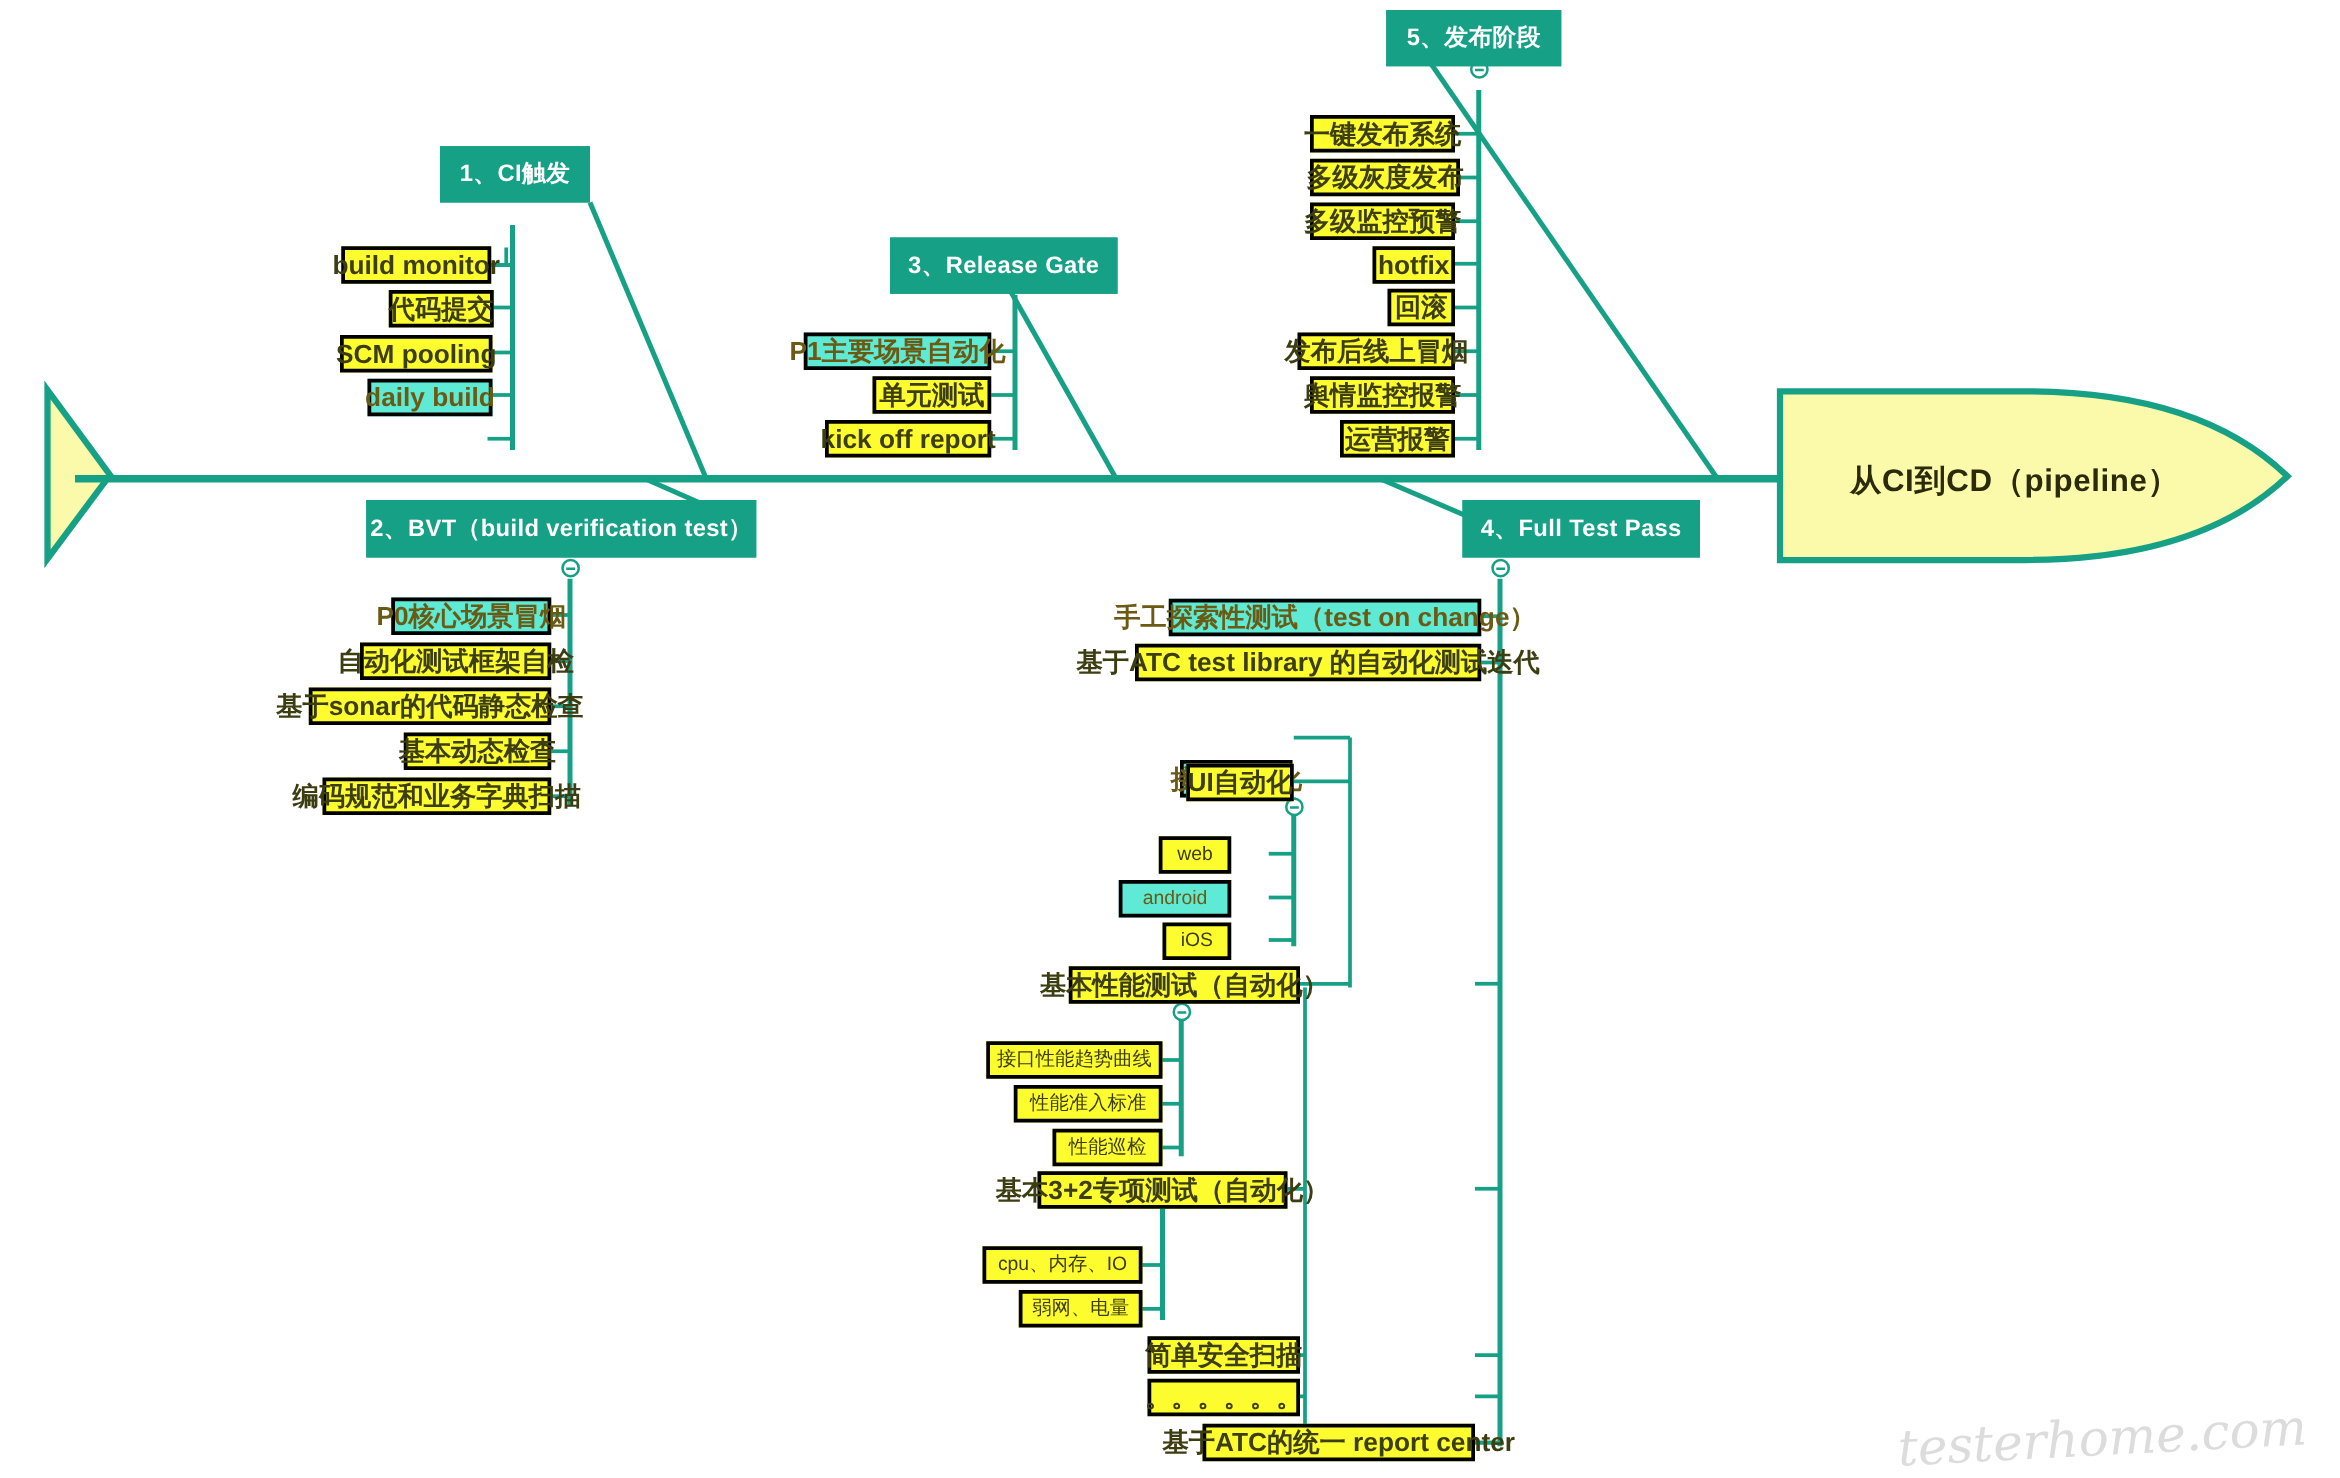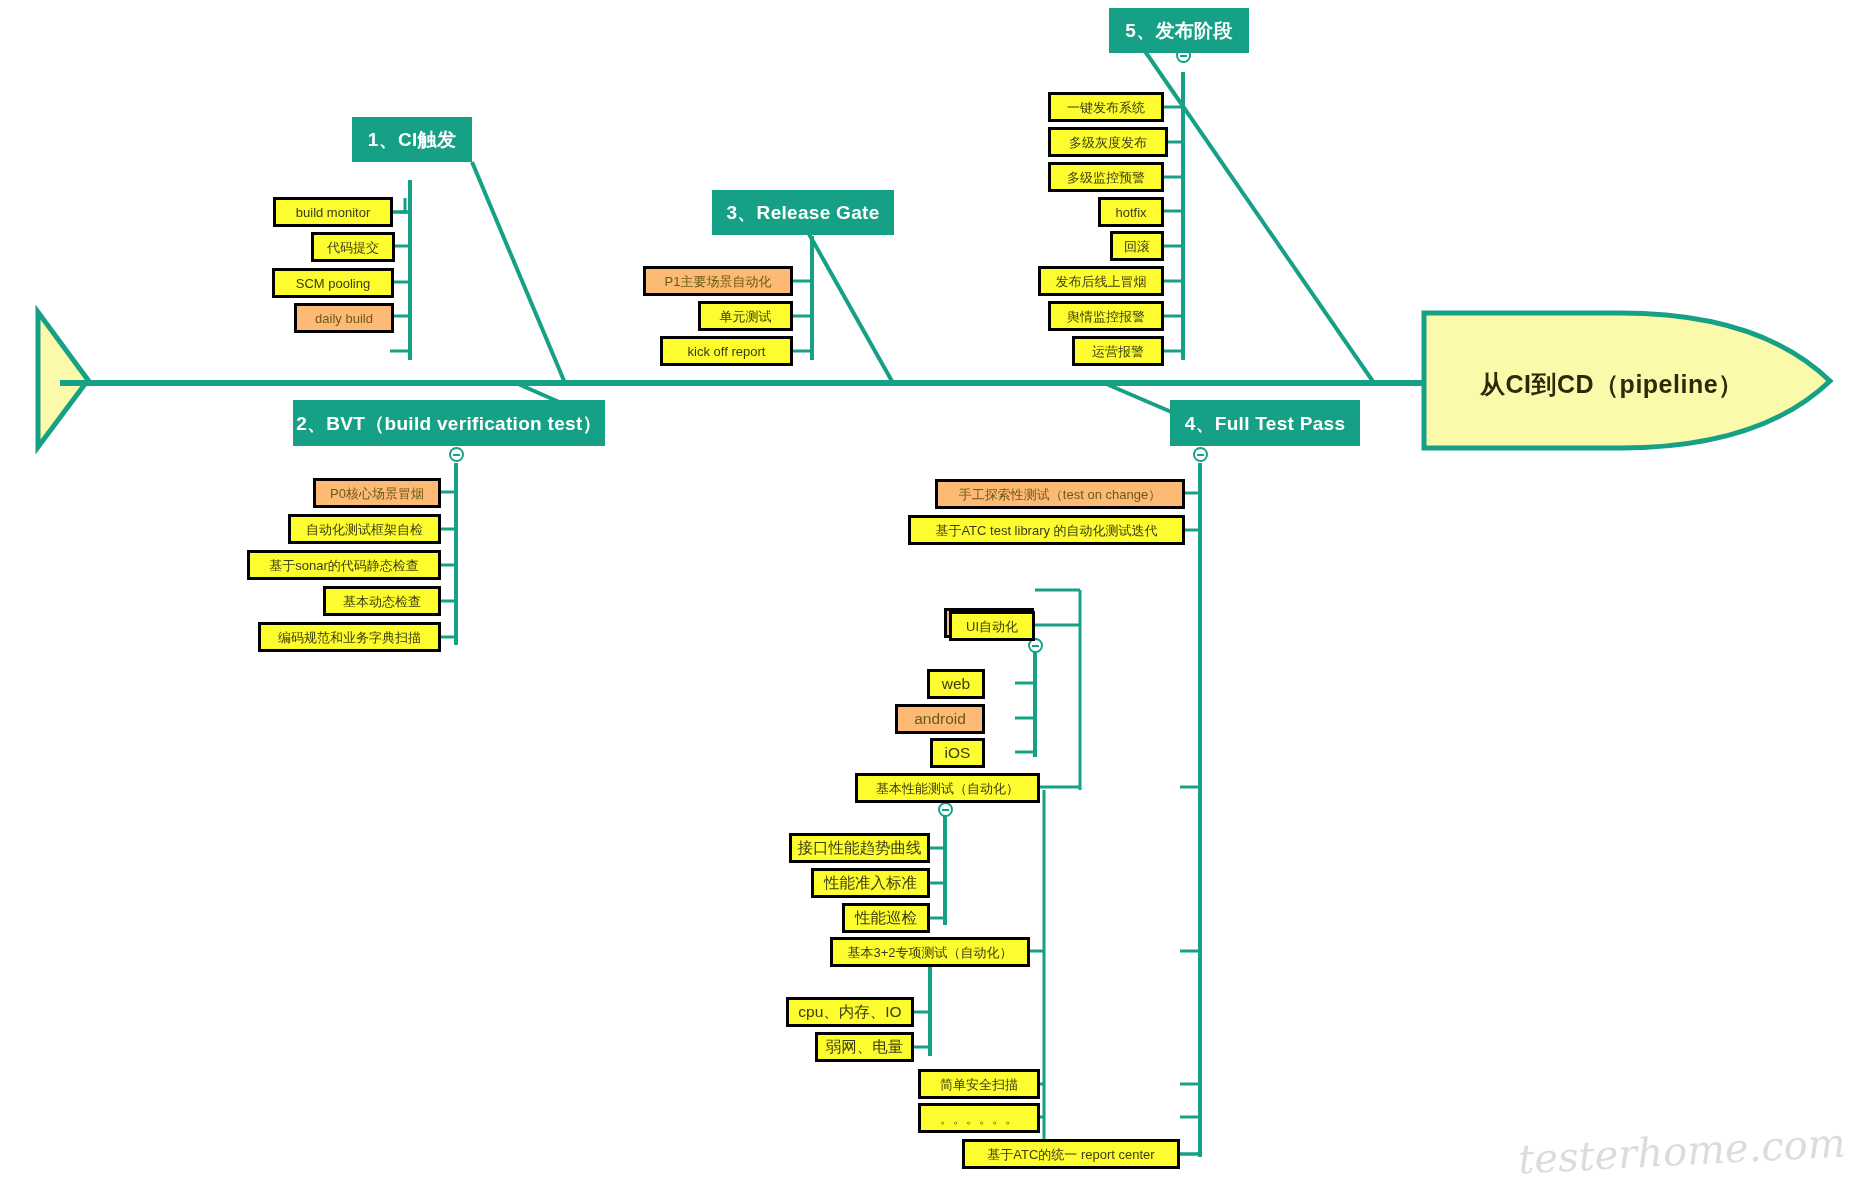--- a/index.html
+++ b/index.html
@@ -6,25 +6,25 @@
   body{width:1872px;height:1182px;position:relative;overflow:hidden;
        font-family:"Liberation Sans","DejaVu Sans",sans-serif;}
   #stage{position:absolute;left:0;top:0;width:1872px;height:1182px;}
   svg.lines{position:absolute;left:0;top:0;width:1872px;height:1182px;pointer-events:none;}
 
   
   .node{position:absolute;box-sizing:border-box;border:3px solid #000000;
         display:flex;align-items:center;justify-content:center;
         white-space:nowrap;line-height:1;}
   .yellow{background:#FCFC2F;color:#3d3d12;}
-  .darkgreen{background:#fdba74;color:#6b5a14;}
+  .darkgreen{background:#5eead4;color:#6b5a14;}
   .teal{background:#16A085;color:#ffffff;border-color:#16A085;font-weight:bold;}
 
   .lvl1{font-size:19px;font-weight:bold;letter-spacing:.3px;}
-  .lvl2{font-size:13px;}
+  .lvl2{font-size:21px;font-weight:bold;}
   .lvl3{font-size:15.5px;}
 
   
   .head-text{position:absolute;font-size:25px;font-weight:bold;color:#2b2b0c;
              letter-spacing:.5px;white-space:nowrap;margin-left:12px;}
 
   
   .toggle{position:absolute;width:15px;height:15px;border:2px solid #16A085;
           border-radius:50%;background:#ffffff;box-sizing:border-box;}
   .toggle::after{content:"";position:absolute;left:2px;top:4.5px;width:7px;height:2px;

